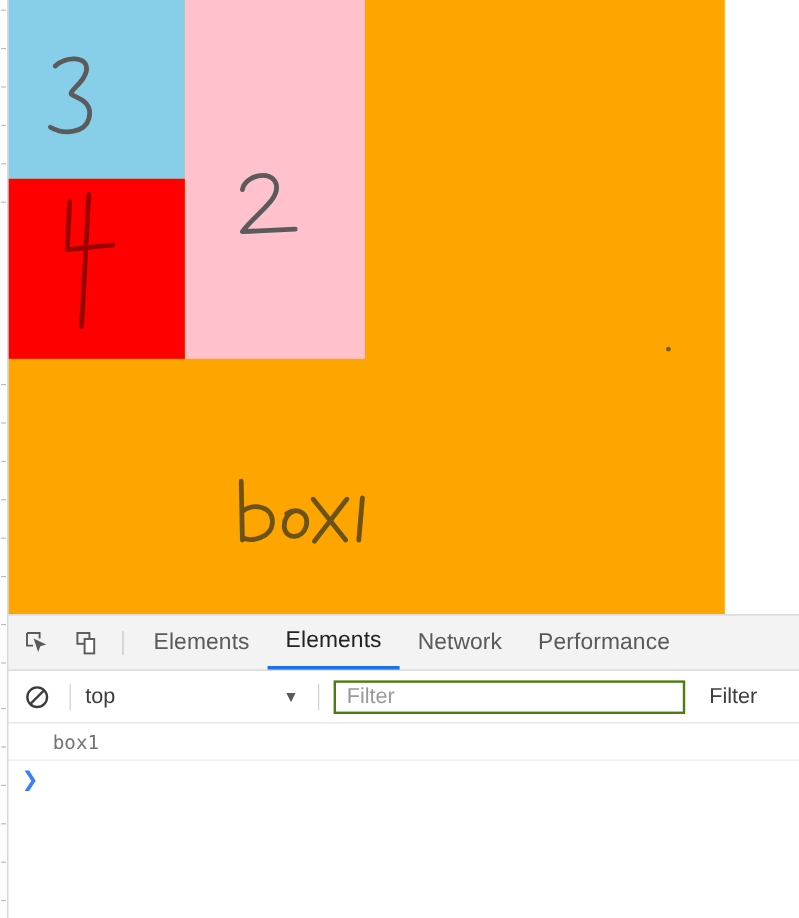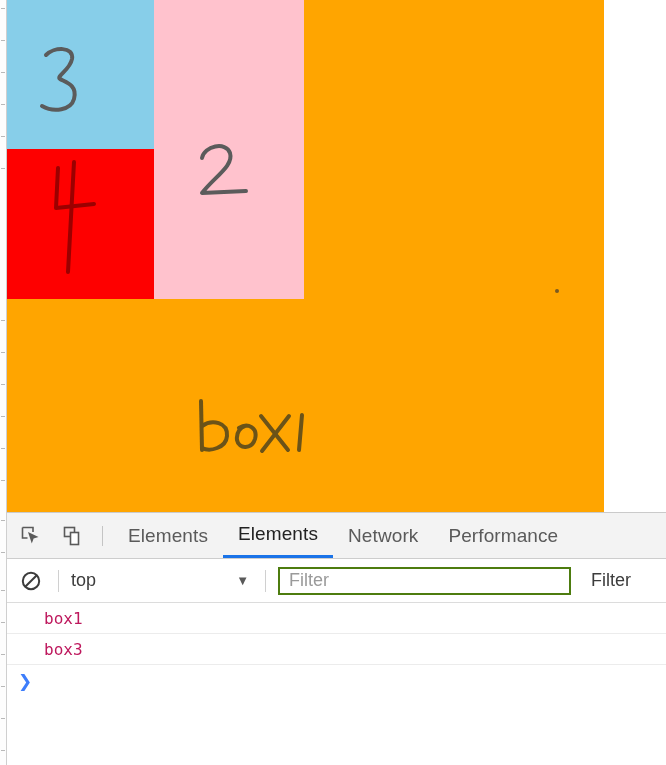--- a/index.html
+++ b/index.html
@@ -201,21 +201,21 @@
     background: #ffffff;
   }
   .log-row {
     height: 31px;
     border-bottom: 1px solid #ececec;
     display: flex;
     align-items: center;
     padding-left: 38px;
     font-family: "DejaVu Sans Mono", monospace;
     font-size: 16px;
-    color: #be185d;
+    color: #737373;
     box-sizing: border-box;
   }
   #prompt-row {
     height: 32px;
     display: flex;
     align-items: center;
     padding-left: 12px;
     box-sizing: border-box;
   }
   #prompt-caret {
@@ -340,20 +340,19 @@
 
     <div class="tb-sep"></div>
 
     <div id="filter-input">Filter</div>
 
     <div id="levels-select">Filter</div>
   </div>
 
   <div id="console-body">
     <div class="log-row">box1</div>
-    <div class="log-row">box3</div>
 
     <div id="prompt-row">
       <span id="prompt-caret">❯</span>
       <span id="prompt-input"></span>
     </div>
   </div>
 </div>
 
 </body></html>

